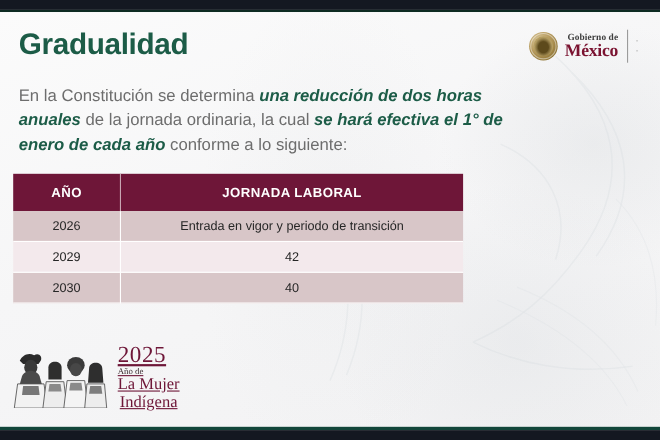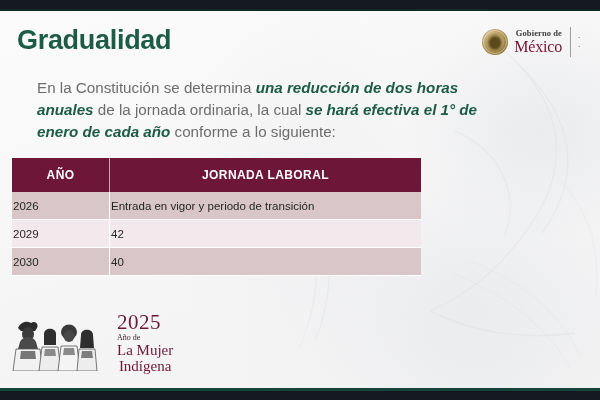--- a/index.html
+++ b/index.html
@@ -112,21 +112,21 @@
   }
   .gob-l1 {
     font-size: 8.5px;
     font-weight: bold;
     color: #3d3d3d;
     letter-spacing: 0.1px;
     font-family: "Liberation Serif", serif;
   }
   .gob-l2 {
     font-size: 16px;
-    font-weight: normal;
+    font-weight: bold;
     color: #7a1230;
     letter-spacing: -0.2px;
     margin-top: 1px;
     font-family: "Liberation Serif", serif;
   }
   .gob-divider {
     width: 1px;
     height: 30px;
     background: #9b9b9b;
     margin: 0 7px 0 8px;
@@ -141,21 +141,20 @@
   }
 
   
   .para {
     position: absolute;
     left: 17px; top: 66px;
     width: 468px;
     font-size: 15.2px;
     line-height: 22px;
     color: #6d6d6d;
-    margin-left: 20px;
   }
   .para b {
     color: #1c5c47;
     font-weight: bold;
     font-style: italic;
   }
 
   
   .tbl {
     position: absolute;
@@ -171,20 +170,21 @@
     font-weight: bold;
     letter-spacing: 0.4px;
     height: 32px;
     text-align: center;
     border-right: 1px solid #c8a6b2;
     margin-left: 9px;
   }
   .tbl th:last-child { border-right: none; }
   .tbl td {
     height: 25px;
+    text-align: center;
     font-size: 11.5px;
     color: #262626;
     border-right: 1px solid #ffffff;
     border-bottom: 1px solid #ffffff;
   }
   .tbl td:last-child { border-right: none; }
   .tbl tr.dark td { background: #d8c6c8; }
   .tbl tr.light td { background: #f3e9ec; }
   .col-year { width: 95px; }
 
@@ -194,24 +194,25 @@
     left: 12px; bottom: 16px;
     display: flex;
     align-items: center;
     height: 58px;
   }
   .mujer-art {
     width: 88px; height: 56px;
     flex: none;
   }
   .mujer-text {
-    margin-left: 17px;
+    margin-left: 7px;
     line-height: 1;
     font-family: "Liberation Serif", serif;
     color: #6e1638;
+    text-decoration: underline;
   }
   .mujer-2025 {
     font-size: 21px;
     letter-spacing: 0.5px;
     font-weight: normal;
   }
   .mujer-anio {
     font-size: 8px;
     margin-top: 1px;
     color: #3a2a2f;

